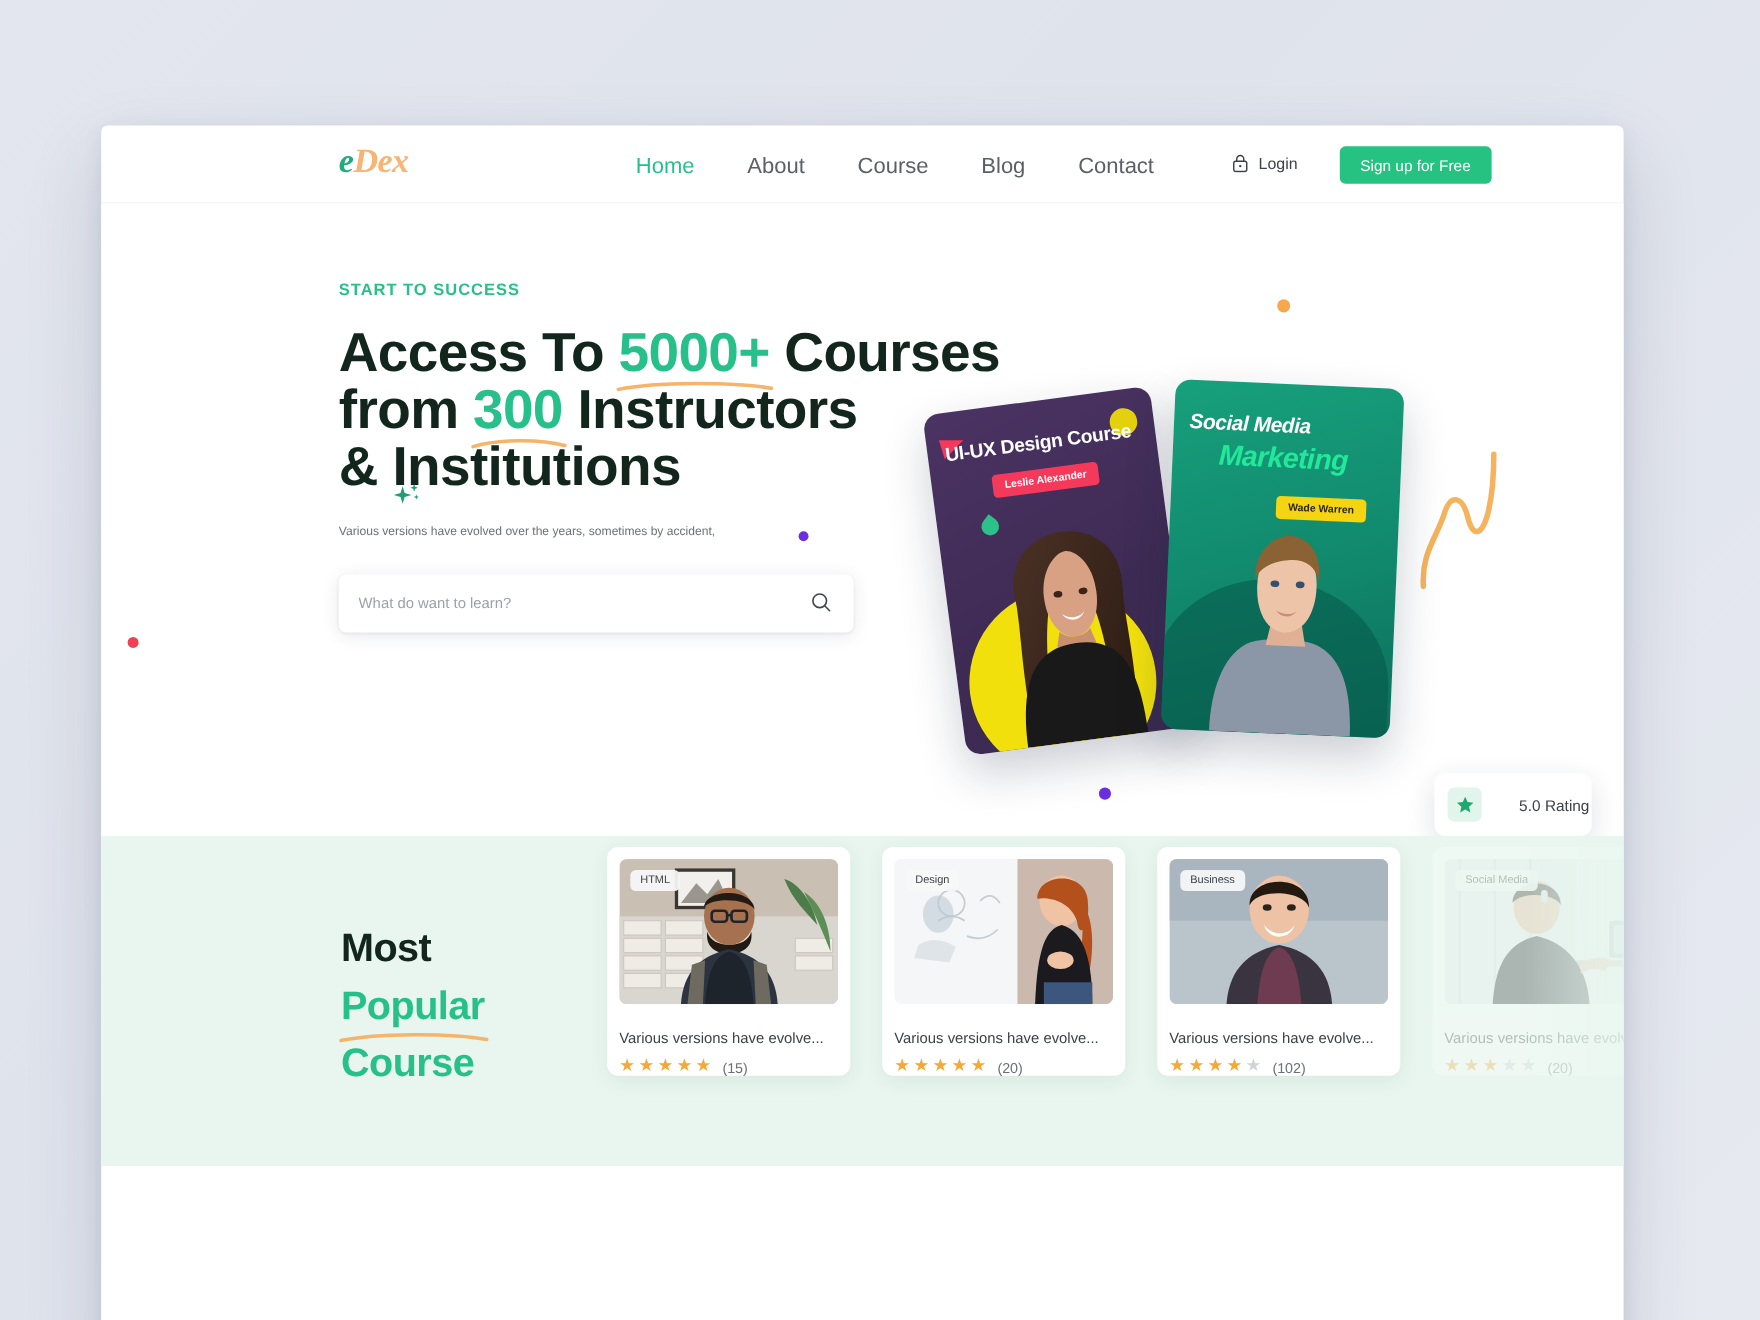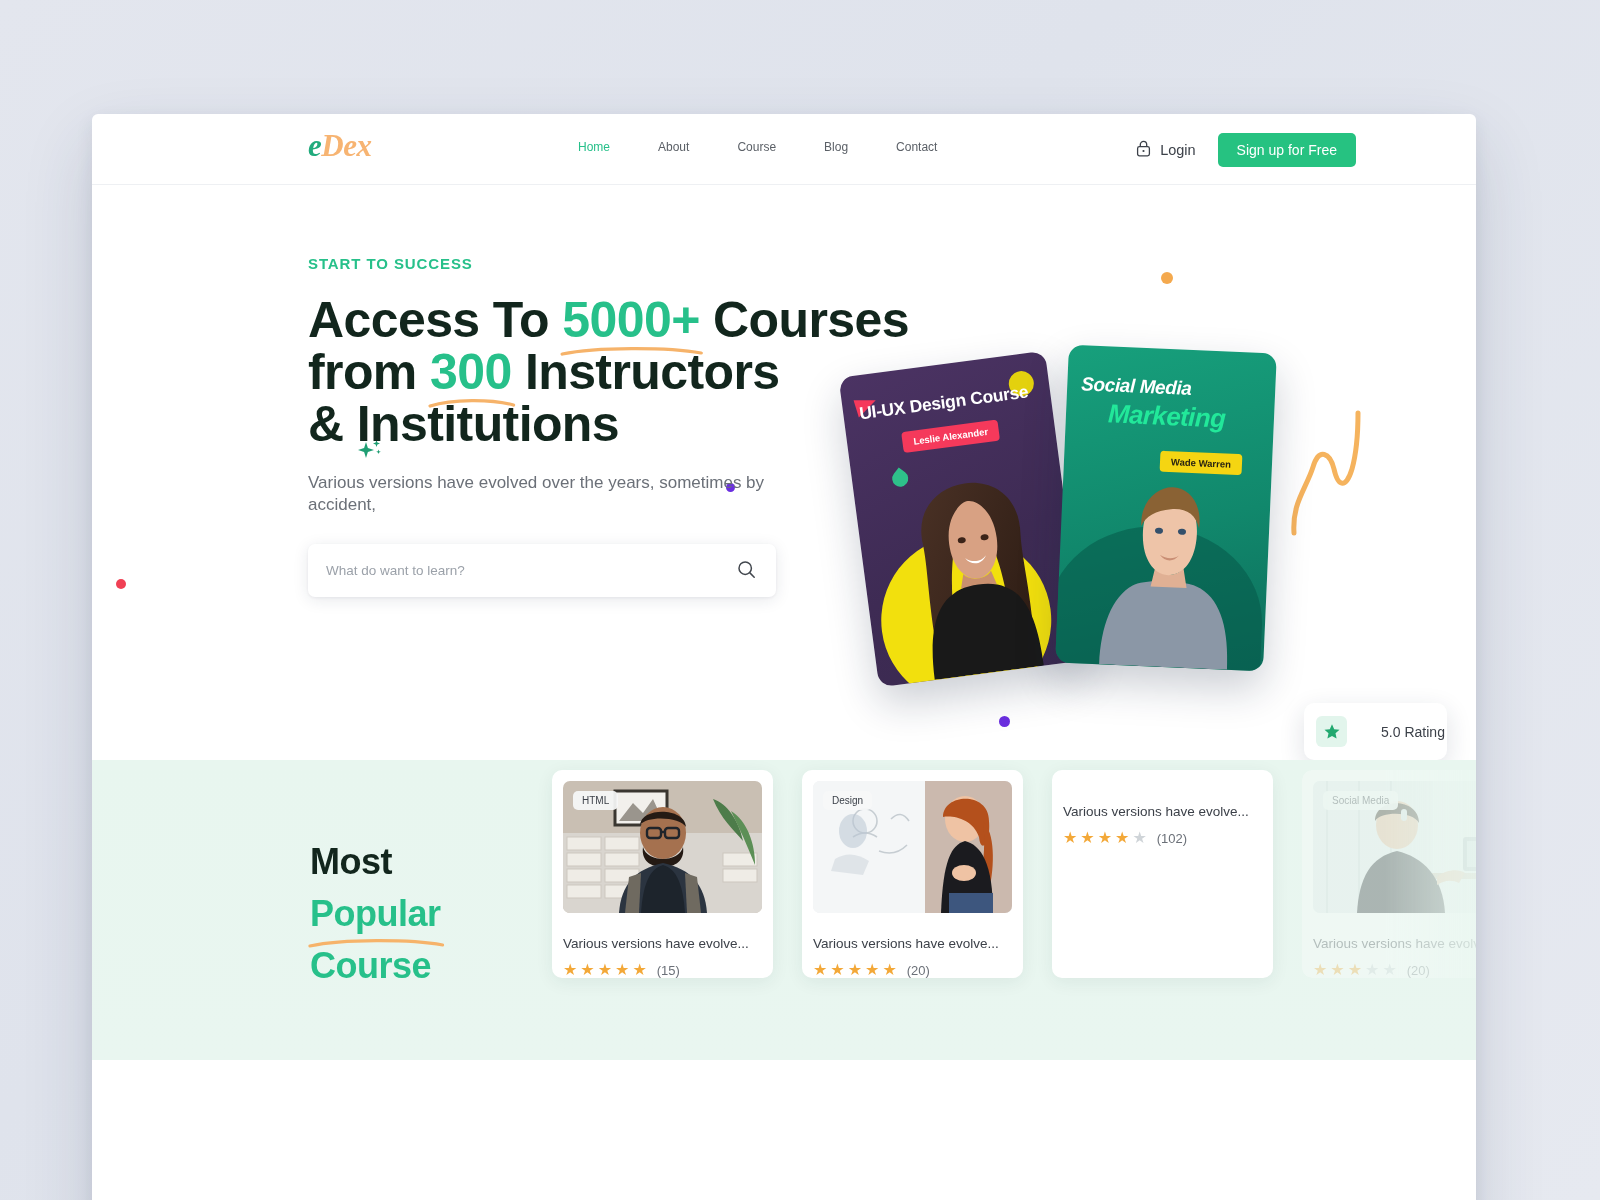--- a/index.html
+++ b/index.html
@@ -40,31 +40,31 @@
     white-space: nowrap;
   }
   #logo .logo-e { color: #22ab7d; }
   #logo .logo-dex { color: #f7b472; }
 
   #main-nav {
     position: absolute; left: 462px; top: 26px;
     display: flex; gap: 0;
   }
   #main-nav a {
-    font-size: 12px;
+    font-size: 20px;
     color: #5b6067;
     text-decoration: none;
     padding: 0 24px;
     white-space: nowrap;
   }
   #main-nav a.active { color: #27c08a; }
 
   #header-actions {
     position: absolute; right: 120px; top: 19px;
-    display: flex; align-items: center; gap: 16px; justify-content: space-between;
+    display: flex; align-items: center; gap: 32px; justify-content: space-between;
   }
   #login-link {
     display: flex; align-items: center; gap: 9px;
     font-size: 14.5px; color: #3c4149;
     text-decoration: none;
     padding: 6px 6px;
   }
   #signup-btn {
     background: #26c281;
     color: #fff;
@@ -102,21 +102,21 @@
     letter-spacing: -0.6px;
     white-space: nowrap;
   }
   #headline .hl-green { color: #27c08a; position: relative; }
   .ul-swoosh {
     position: absolute; left: -2px; bottom: -9px;
     width: calc(100% + 6px); height: 12px;
   }
   #hero-sub {
     margin-top: 22px;
-    font-size: 17px;
+    font-size: 11px;
     color: #6b7078;
     line-height: 22px;
   }
   #search-box {
     margin-top: 28px;
     width: 468px; height: 53px;
     background: #fff;
     border-radius: 7px;
     box-shadow: 0 3px 16px rgba(30,40,70,0.10), 0 1px 3px rgba(30,40,70,0.06);
     display: flex; align-items: center;
@@ -527,20 +527,34 @@
             <span class="star">★</span>
             <span class="star">★</span>
             <span class="star">★</span>
             <span class="star">★</span>
           </span>
           <span class="rcount">(20)</span>
         </div>
       </article>
 
       <article class="pcard">
+        <div class="pcard-thumb">
+          <span class="pcard-badge">Business</span>
+          <svg width="199" height="132" viewBox="0 0 199 132">
+            <rect width="199" height="132" fill="#b9c4cb"></rect>
+            <rect x="0" y="0" width="199" height="56" fill="#a9b6bf"></rect>
+            <ellipse cx="100" cy="46" rx="27" ry="31" fill="#eec2a4"></ellipse>
+            <path d="M73 42 C72 14, 128 12, 127 44 C122 28, 80 26, 73 42 Z" fill="#231910"></path>
+            <ellipse cx="89" cy="44" rx="4" ry="3" fill="#2a2420"></ellipse>
+            <ellipse cx="111" cy="44" rx="4" ry="3" fill="#2a2420"></ellipse>
+            <path d="M86 60 C94 70, 108 70, 114 60 C110 74, 90 74, 86 60 Z" fill="#fff"></path>
+            <path d="M100 78 C70 84, 54 102, 52 132 L148 132 C146 102, 130 84, 100 78 Z" fill="#3a3440"></path>
+            <path d="M100 80 C88 84, 82 102, 80 132 L120 132 C118 102, 112 84, 100 80 Z" fill="#6e3b50"></path>
+          </svg>
+        </div>
         <div class="pcard-title">Various versions have evolve...</div>
         <div class="pcard-rating">
           <span class="stars">
             <span class="star">★</span>
             <span class="star">★</span>
             <span class="star">★</span>
             <span class="star">★</span>
             <span class="star off">★</span>
           </span>
           <span class="rcount">(102)</span>

